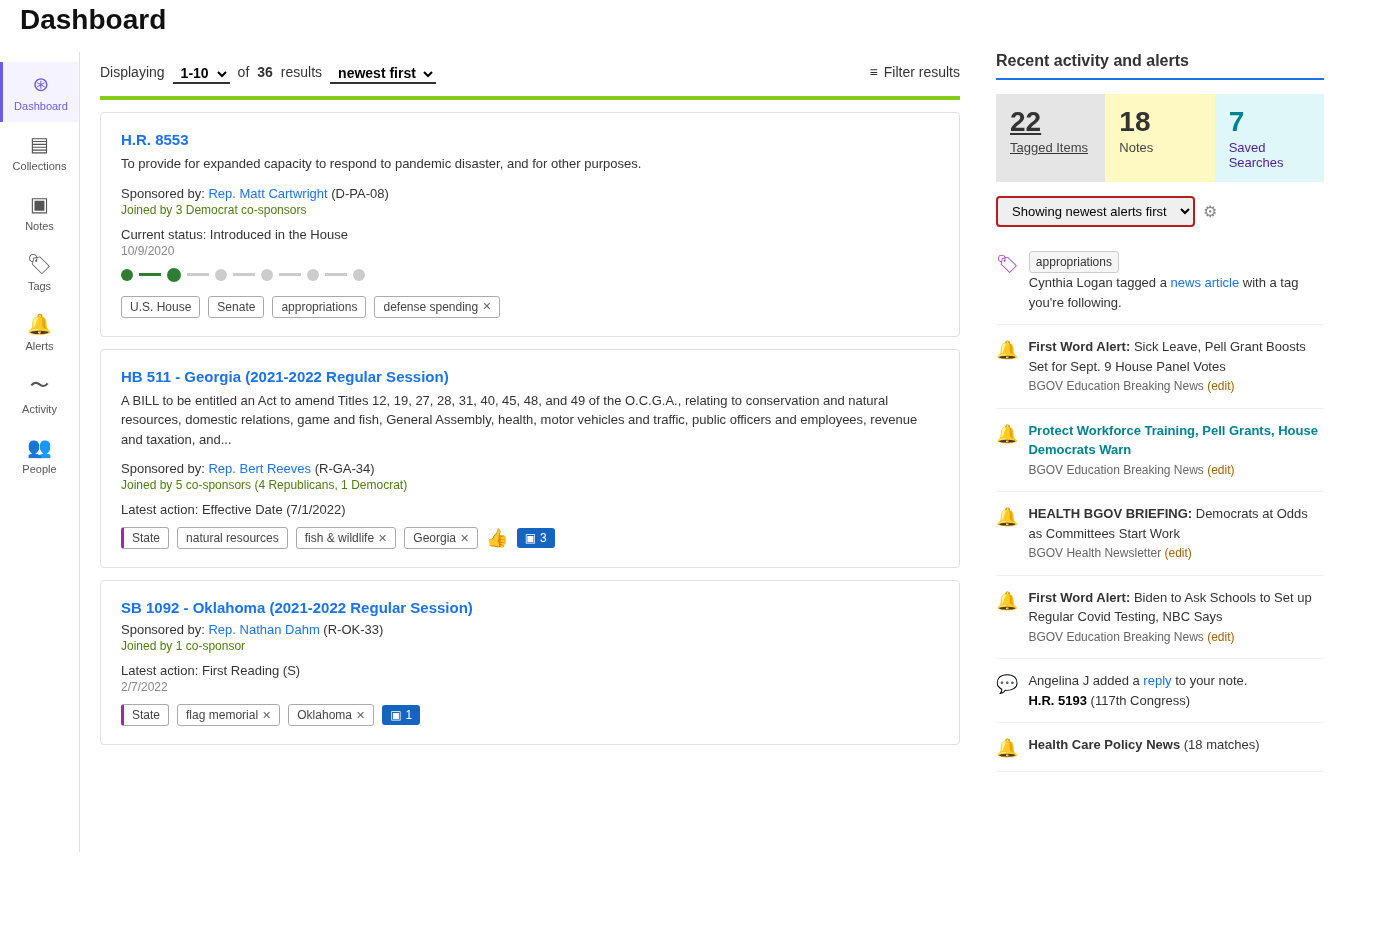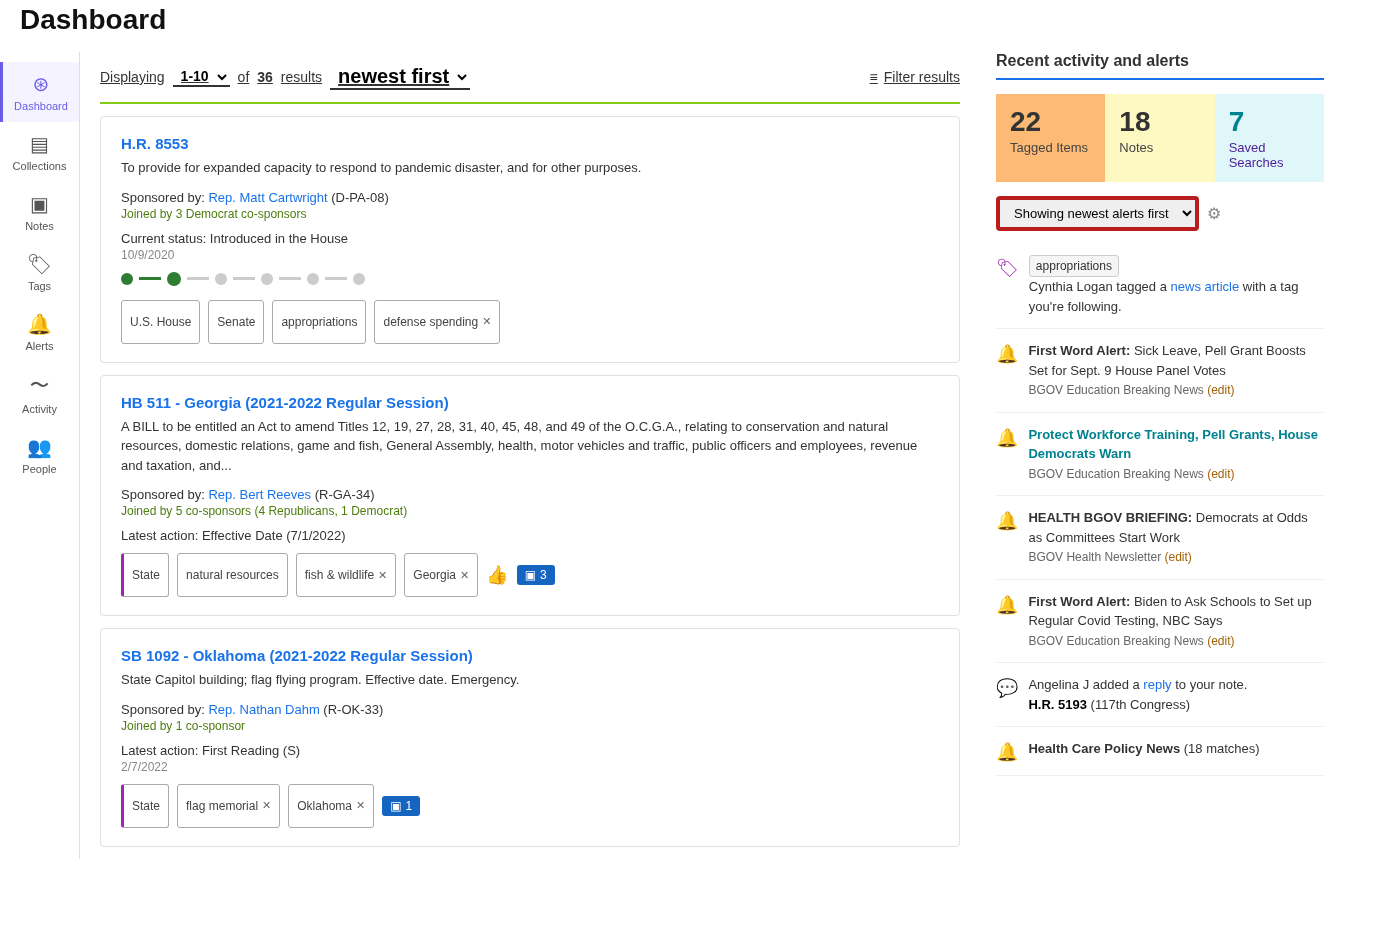--- a/index.html
+++ b/index.html
@@ -16,23 +16,23 @@
     .sidebar { width: 80px; min-height: 800px; border-right: 1px solid #e0e0e0; display: flex; flex-direction: column; align-items: center; padding-top: 10px; }
     .sidebar-item { display: flex; flex-direction: column; align-items: center; padding: 10px 6px; cursor: pointer; width: 100%; color: #555; font-size: 11px; gap: 4px; }
     .sidebar-item.active { color: #6b5ce7; border-left: 3px solid #6b5ce7; background: #f5f3ff; }
     .sidebar-item .icon { font-size: 20px; }
     .sidebar-item span.label { font-size: 11px; }
 
     
     .main-content { flex: 1; padding: 0 20px; max-width: 900px; }
 
     
-    .toolbar { display: flex; align-items: center; gap: 8px; padding: 12px 0; border-bottom: 2px solid #84cc16; margin-bottom: 12px; font-size: 14px; text-decoration: underline; }
+    .toolbar { display: flex; align-items: flex-start; gap: 8px; padding: 12px 0; border-bottom: 4px solid #84cc16; margin-bottom: 12px; font-size: 14px; }
     .toolbar .range-select { border: none; border-bottom: 2px solid #333; font-weight: 600; font-size: 14px; cursor: pointer; background: none; padding: 0 4px; }
-    .toolbar .sort-select { border: none; border-bottom: 2px solid #333; font-weight: 600; font-size: 20px; cursor: pointer; background: none; padding: 0 4px; }
+    .toolbar .sort-select { border: none; border-bottom: 2px solid #333; font-weight: 600; font-size: 14px; cursor: pointer; background: none; padding: 0 4px; }
     .toolbar .spacer { flex: 1; }
     .toolbar .filter-btn { display: flex; align-items: center; gap: 6px; color: #333; cursor: pointer; background: none; border: none; font-size: 14px; }
 
     
     .bill-card { border: 1px solid #e0e0e0; border-radius: 4px; padding: 18px 20px; margin-bottom: 12px; background: #fff; }
     .bill-title { color: #1a73e8; font-weight: 600; font-size: 15px; cursor: pointer; text-decoration: none; display: inline-block; margin-bottom: 6px; }
     .bill-description { color: #333; font-size: 13px; margin-bottom: 12px; line-height: 1.5; }
     .bill-sponsor { font-size: 13px; margin-bottom: 2px; }
     .bill-sponsor a { color: #1a73e8; text-decoration: none; }
     .bill-cosponsor { font-size: 12px; color: #4d7c0f; margin-bottom: 10px; }
@@ -42,44 +42,44 @@
     
     .progress-bar { display: flex; align-items: center; gap: 6px; margin-bottom: 14px; }
     .dot { width: 12px; height: 12px; border-radius: 50%; background: #ccc; }
     .dot.filled { background: #2e7d32; }
     .dot.active { background: #2e7d32; width: 14px; height: 14px; }
     .line { width: 22px; height: 3px; background: #ccc; }
     .line.filled { background: #2e7d32; }
 
     
     .tags-row { display: flex; align-items: center; gap: 8px; flex-wrap: wrap; }
-    .tag { border: 1px solid #aaa; border-radius: 3px; padding: 14px 8px; font-size: 12px; color: #444; display: flex; align-items: center; gap: 4px; }
+    .tag { border: 1px solid #aaa; border-radius: 3px; padding: 3px 8px; font-size: 12px; color: #444; display: flex; align-items: center; gap: 4px; }
     .tag.state-tag { border-left: 3px solid #9c27b0; border-radius: 3px; }
     .tag .remove { cursor: pointer; color: #666; font-size: 11px; }
     .notes-badge { background: #1565c0; color: #fff; border-radius: 3px; padding: 3px 8px; font-size: 12px; display: flex; align-items: center; gap: 4px; }
     .thumbs-icon { font-size: 18px; cursor: pointer; }
     .thumbs-green { color: #4caf50; }
 
     
     .right-panel { width: 360px; padding: 0 16px; flex-shrink: 0; }
     .right-panel-title { font-size: 16px; font-weight: 600; color: #333; padding-bottom: 8px; border-bottom: 2px solid #1a73e8; margin-bottom: 14px; }
 
     
     .stats-row { display: flex; gap: 0; margin-bottom: 14px; }
     .stat-card { flex: 1; padding: 12px 14px; display: flex; flex-direction: column; gap: 2px; }
-    .stat-card.grey { background: #fdba74; }
+    .stat-card.grey { background: #e5e5e5; text-decoration: underline; }
     .stat-card.yellow { background: #fef9c3; }
     .stat-card.cyan { background: #e0f7fa; }
     .stat-number { font-size: 28px; font-weight: 700; }
     .stat-number.teal { color: #00838f; }
     .stat-label { font-size: 13px; color: #444; }
 
     
     .alert-sort-row { display: flex; align-items: center; gap: 8px; margin-bottom: 12px; }
-    .alert-sort-select { border: 4px solid #b91c1c; border-radius: 4px; padding: 5px 10px; font-size: 13px; cursor: pointer; }
+    .alert-sort-select { border: 2px solid #b91c1c; border-radius: 4px; padding: 5px 10px; font-size: 13px; cursor: pointer; }
     .gear-icon { color: #888; cursor: pointer; font-size: 16px; }
 
     
     .alert-item { display: flex; gap: 10px; padding: 12px 0; border-bottom: 1px solid #f0f0f0; }
     .alert-icon { color: #888; font-size: 18px; margin-top: 2px; flex-shrink: 0; }
     .alert-icon.tag-icon { color: #9c27b0; }
     .alert-icon.note-icon { color: #5c6bc0; }
     .alert-content { font-size: 13px; line-height: 1.5; }
     .alert-content .tag-badge { background: #f5f5f5; border: 1px solid #ccc; border-radius: 3px; padding: 1px 6px; font-size: 12px; display: inline-block; }
     .alert-content a { color: #1a73e8; text-decoration: none; }
@@ -203,21 +203,20 @@
         <span class="thumbs-icon thumbs-green">👍</span>
         <span class="notes-badge">
           <span>▣</span>
           <span>3</span>
         </span>
       </div>
     </div>
 
     <div class="bill-card">
       <a class="bill-title">SB 1092 - Oklahoma (2021-2022 Regular Session)</a>
-      <div class="bill-description">State Capitol building; flag flying program. Effective date. Emergency.</div>
       <div class="bill-sponsor">
         <span>Sponsored by: </span>
         <a style="color:#1a73e8;text-decoration:none;">Rep. Nathan Dahm</a>
         <span>(R-OK-33)</span>
       </div>
       <div class="bill-cosponsor">Joined by 1 co-sponsor</div>
       <div class="bill-status">Latest action: First Reading (S)</div>
       <div class="bill-date">2/7/2022</div>
       <div class="tags-row" style="margin-top:10px;">
         <span class="tag state-tag">State</span>

